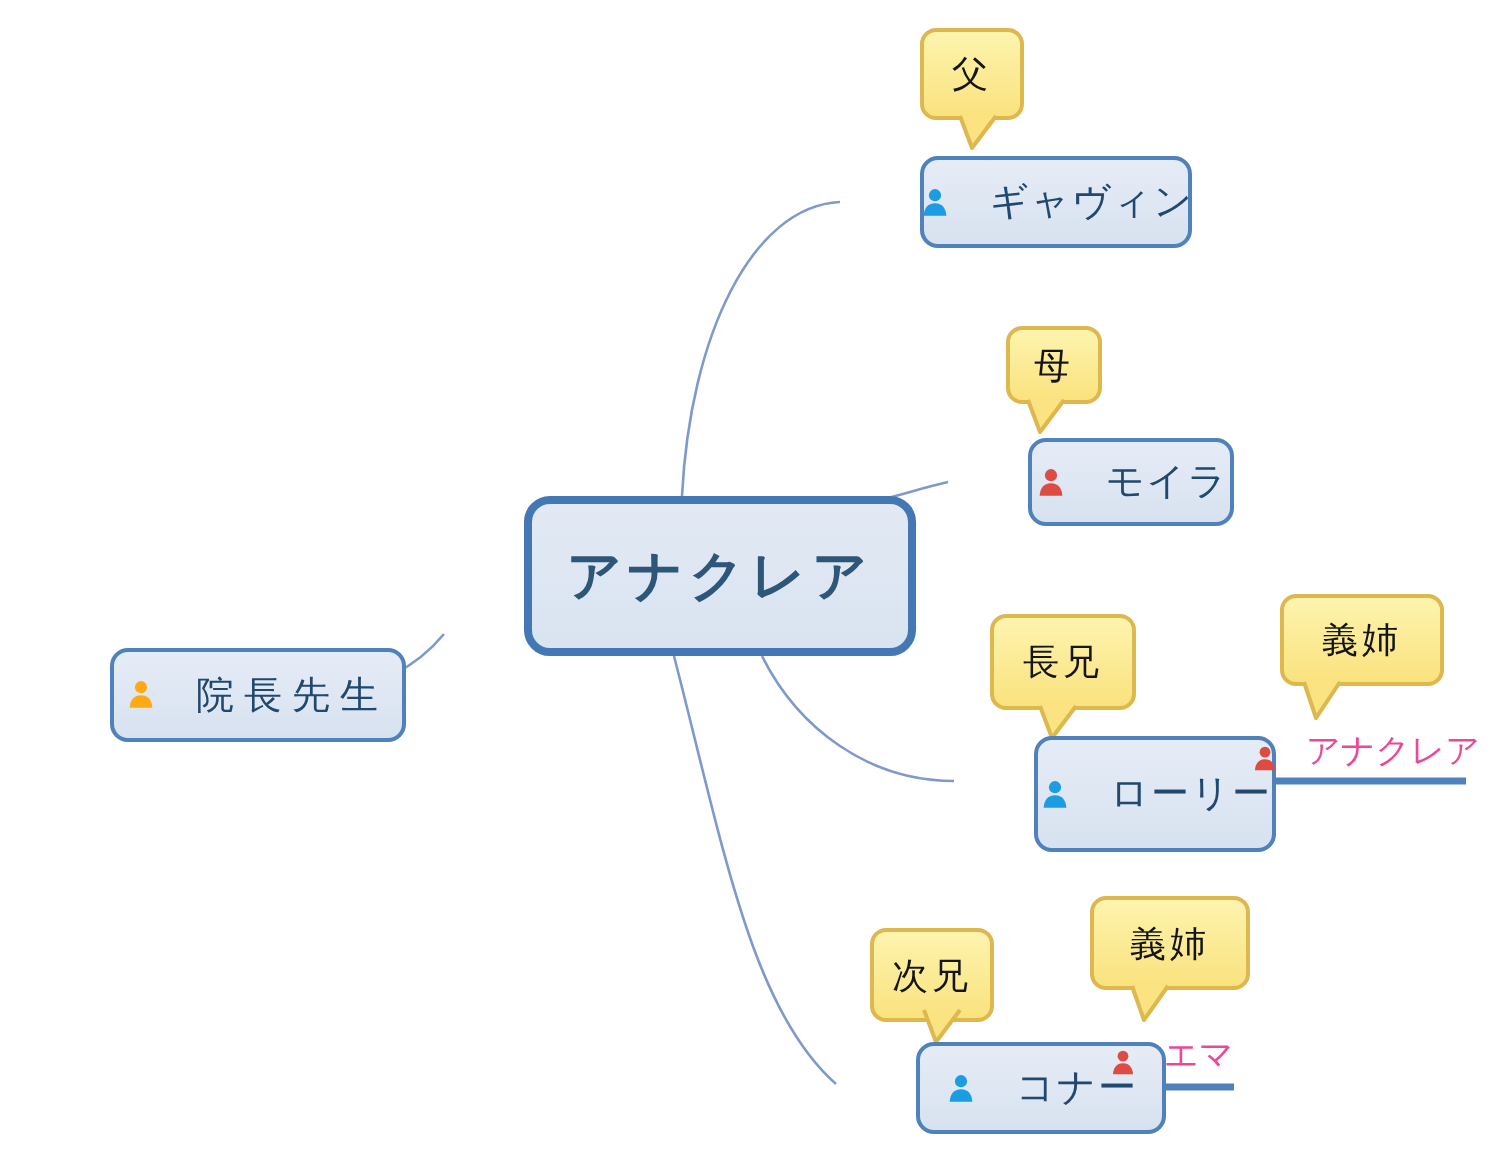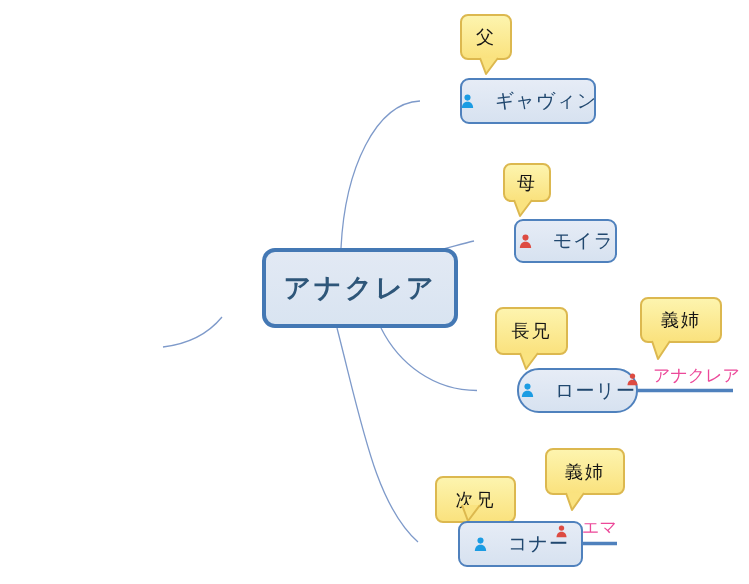--- a/index.html
+++ b/index.html
@@ -78,52 +78,59 @@
   <div class="callout" style="left:495px;top:307px;width:73px;height:48px;text-align:right;">長兄</div>
   <svg class="callout-tail" style="left:518px;top:353px;" width="22" height="19">
     <path d="M2,0 L8,16 L20,0" fill="#FAE380" stroke="#DCB84F" stroke-width="2" stroke-linejoin="round"></path>
   </svg>
 
   <div class="callout" style="left:640px;top:297px;width:82px;height:46px;">義姉</div>
   <svg class="callout-tail" style="left:650px;top:341px;" width="22" height="21">
     <path d="M2,0 L8,18 L20,0" fill="#FAE380" stroke="#DCB84F" stroke-width="2" stroke-linejoin="round"></path>
   </svg>
 
-  <div class="callout" style="left:435px;top:476px;width:81px;height:47px;">次兄</div>
+  <div class="callout" style="left:435px;top:464px;width:62px;height:47px;">次兄</div>
   <svg class="callout-tail" style="left:460px;top:505px;" width="22" height="19">
     <path d="M2,0 L8,16 L20,0" fill="#FAE380" stroke="#DCB84F" stroke-width="2" stroke-linejoin="round"></path>
   </svg>
 
   <div class="callout" style="left:545px;top:448px;width:80px;height:47px;">義姉</div>
   <svg class="callout-tail" style="left:564px;top:493px;" width="22" height="20">
     <path d="M2,0 L8,17 L20,0" fill="#FAE380" stroke="#DCB84F" stroke-width="2" stroke-linejoin="round"></path>
   </svg>
 
   <div class="topic" id="root-topic" style="left:222px;top:248px;width:196px;height:80px;">
     <span>アナクレア</span>
   </div>
 
+  <div class="topic" id="topic-principal" style="left:15px;top:324px;width:148px;height:47px;">
+    <svg class="person-icon icon-orange" width="17" height="17" viewBox="0 0 24 24" fill="currentColor">
+      <circle cx="12" cy="6.5" r="4.3"></circle>
+        <path d="M12 12.2 C6.8 12.2 4.2 16 4 21 L20 21 C19.8 16 17.2 12.2 12 12.2 Z"></path>
+    </svg>
+    <span>院長先生</span>
+  </div>
 
   <div class="topic" style="left:420px;top:78px;width:136px;height:46px;">
     <svg class="person-icon icon-blue" width="17" height="17" viewBox="0 0 24 24" fill="currentColor">
       <circle cx="12" cy="6.5" r="4.3"></circle>
         <path d="M12 12.2 C6.8 12.2 4.2 16 4 21 L20 21 C19.8 16 17.2 12.2 12 12.2 Z"></path>
     </svg>
     <span>ギャヴィン</span>
   </div>
 
   <div class="topic" style="left:474px;top:219px;width:103px;height:44px;">
     <svg class="person-icon icon-red" width="17" height="17" viewBox="0 0 24 24" fill="currentColor">
       <circle cx="12" cy="6.5" r="4.3"></circle>
         <path d="M12 12.2 C6.8 12.2 4.2 16 4 21 L20 21 C19.8 16 17.2 12.2 12 12.2 Z"></path>
     </svg>
     <span>モイラ</span>
   </div>
 
-  <div class="topic" style="left:477px;top:368px;width:121px;height:45px;border-radius:22px;">
+  <div class="topic" style="left:477px;top:368px;width:121px;height:58px;">
     <svg class="person-icon icon-blue" width="17" height="17" viewBox="0 0 24 24" fill="currentColor">
       <circle cx="12" cy="6.5" r="4.3"></circle>
         <path d="M12 12.2 C6.8 12.2 4.2 16 4 21 L20 21 C19.8 16 17.2 12.2 12 12.2 Z"></path>
     </svg>
     <span>ローリー</span>
   </div>
 
   <div class="topic" style="left:418px;top:521px;width:125px;height:46px;">
     <svg class="person-icon icon-blue" width="17" height="17" viewBox="0 0 24 24" fill="currentColor">
       <circle cx="12" cy="6.5" r="4.3"></circle>

